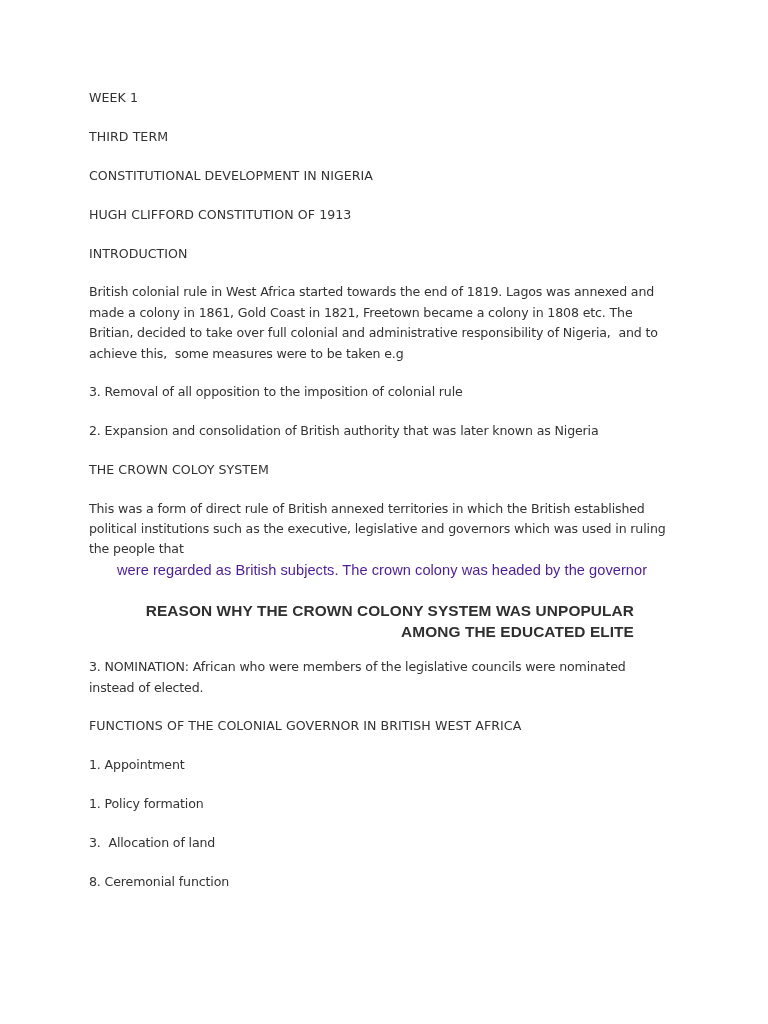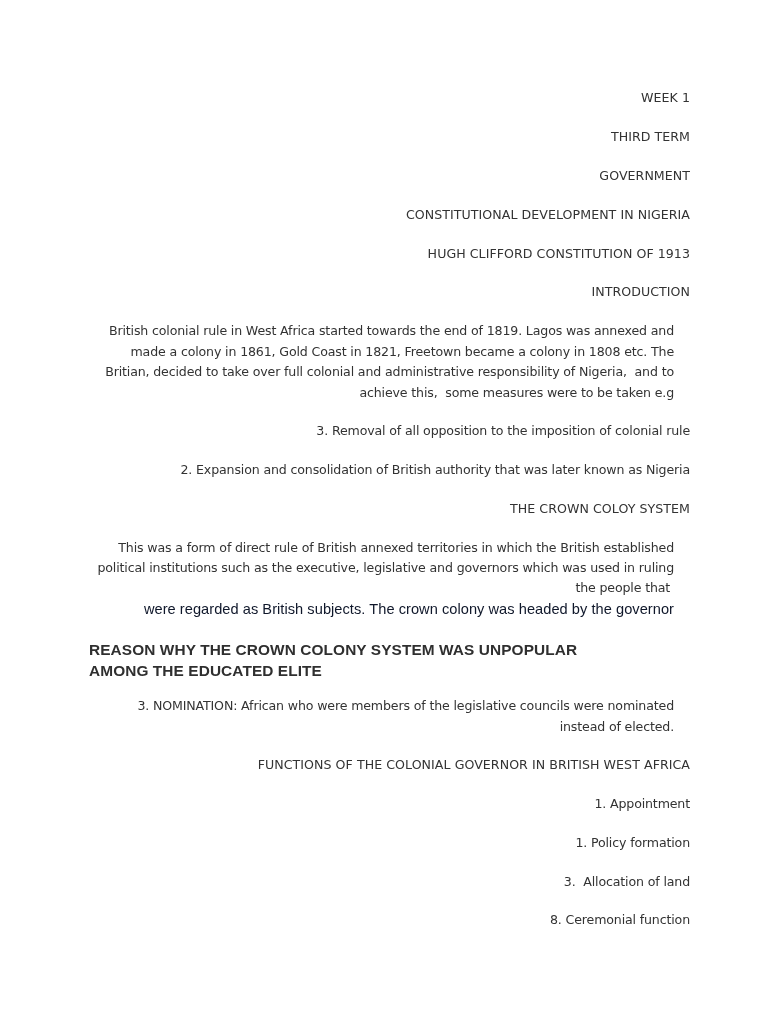--- a/index.html
+++ b/index.html
@@ -26,61 +26,61 @@
   }
   
   .blk {
     font-family: "DejaVu Sans", sans-serif;
     font-size: 12.6px;
     line-height: 1.62;
     color: #333333;
     margin: 0 0 18.5px 0;
     white-space: pre-wrap;
     letter-spacing: -0.15px;
-    text-align: right;
   }
   .blk.caps {
     letter-spacing: 0.05px;
   }
   .blk.para {
     margin-bottom: 18px;
     max-width: 585px;
   }
   
   .wide-line {
     display: block;
     font-family: "Liberation Sans", sans-serif;
     font-size: 14.6px;
     line-height: 1.5;
     letter-spacing: 0.05px;
-    color: #0f172a;
+    color: #4c1d95;
+    margin-left: 28px;
   }
   
   .heading-lg {
     font-family: "Liberation Sans", sans-serif;
     font-size: 15.4px;
     font-weight: 700;
     line-height: 1.38;
     letter-spacing: 0.1px;
     color: #2f2f2f;
     margin: 0 0 15px 0;
     max-width: 545px;
     white-space: pre-wrap;
+    text-align: right;
   }
 </style>
 </head>
 <body>
 
 <div class="page">
 
   <p class="blk caps">WEEK 1</p>
 
   <p class="blk caps">THIRD TERM</p>
 
-  <p class="blk caps">GOVERNMENT</p>
 
   <p class="blk caps">CONSTITUTIONAL DEVELOPMENT IN NIGERIA</p>
 
   <p class="blk caps">HUGH CLIFFORD CONSTITUTION OF 1913</p>
 
   <p class="blk caps">INTRODUCTION</p>
 
   <p class="blk para">British colonial rule in West Africa started towards the end of 1819. Lagos was annexed and made a colony in 1861, Gold Coast in 1821, Freetown became a colony in 1808 etc. The Britian, decided to take over full colonial and administrative responsibility of Nigeria,  and to achieve this,  some measures were to be taken e.g</p>
 
   <p class="blk">3. Removal of all opposition to the imposition of colonial rule</p>

